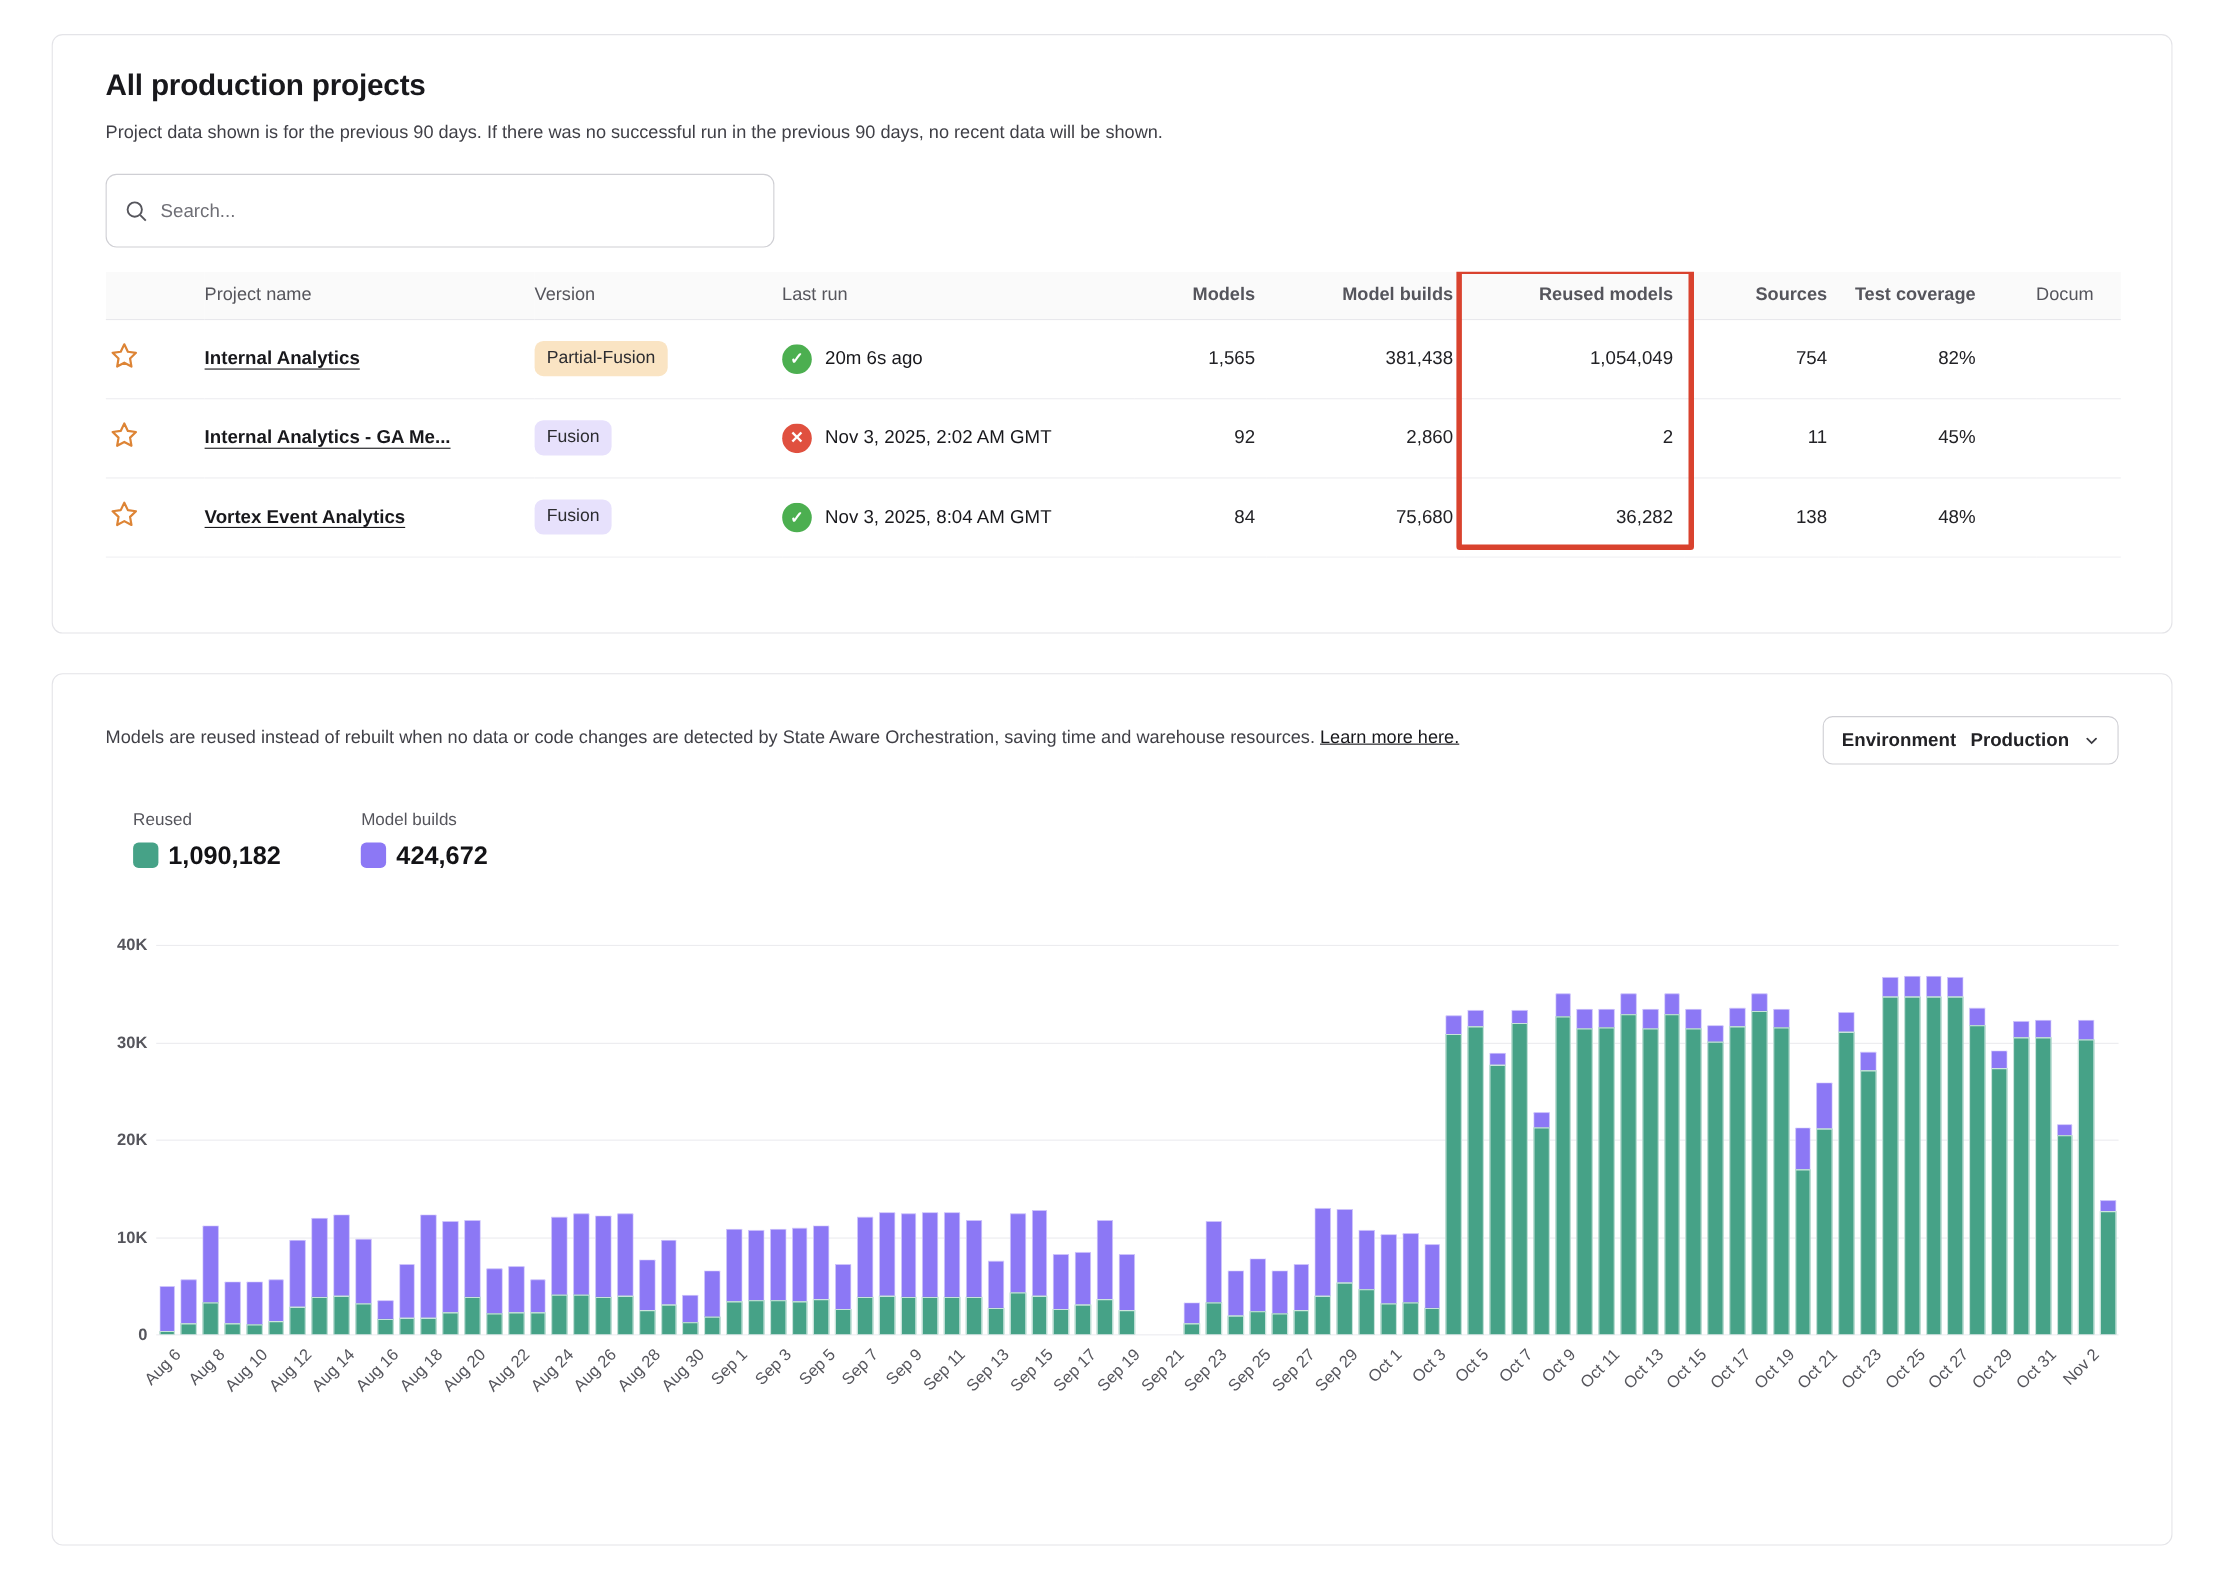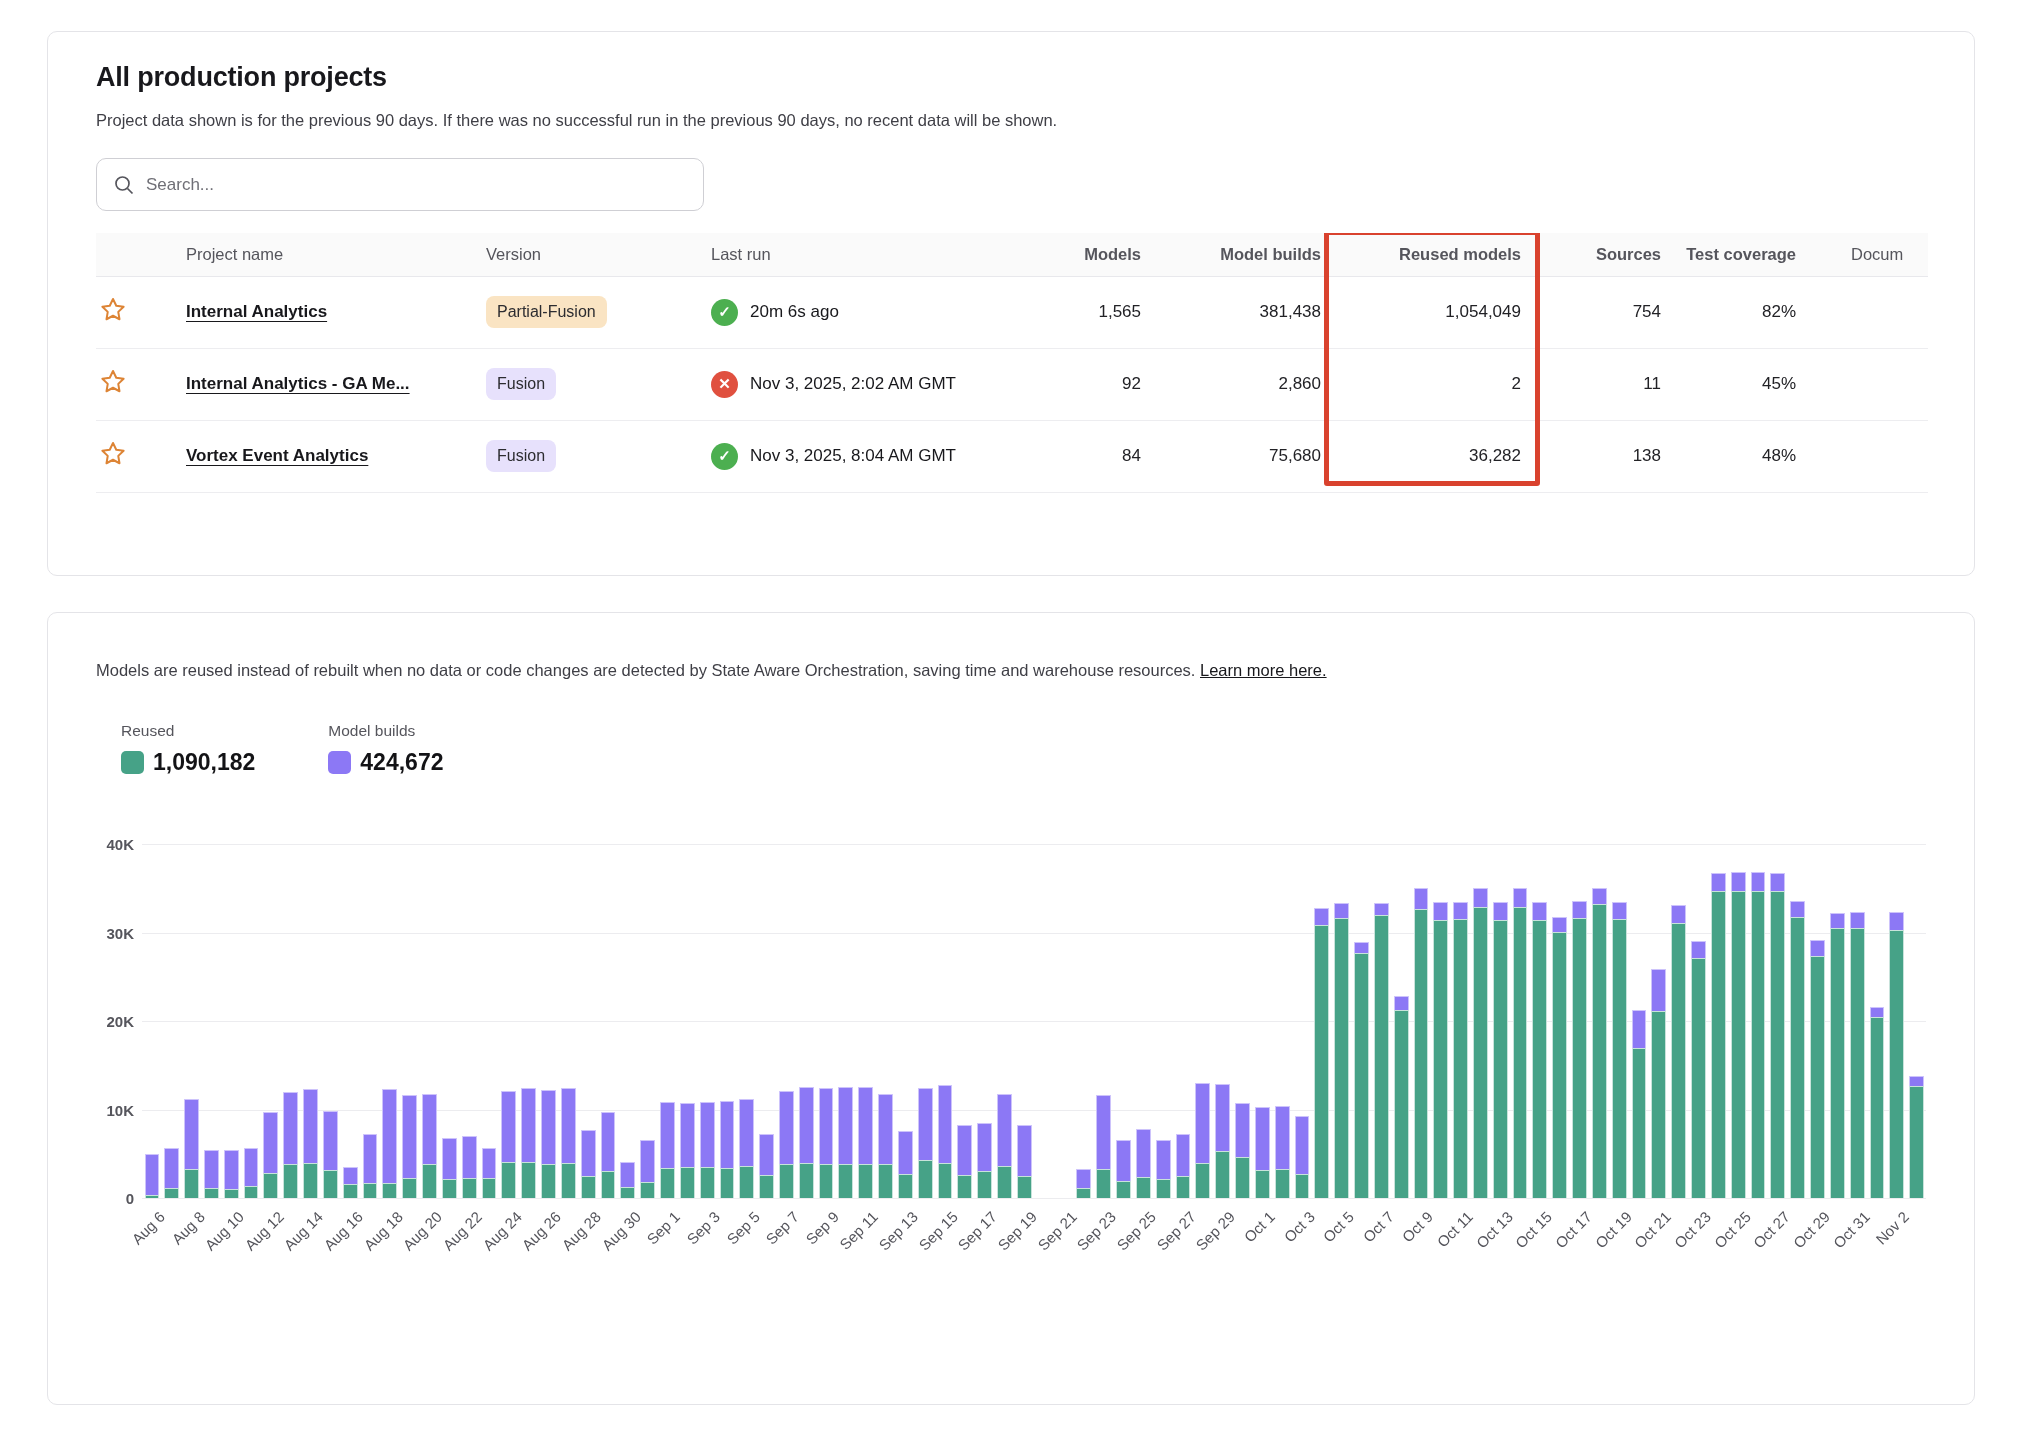--- a/index.html
+++ b/index.html
@@ -6,21 +6,21 @@
   html,body { width: 2022px; background:#ffffff; font-family:"Liberation Sans", sans-serif; color:#18181c; }
   .page { width:2022px; height:1438px; overflow:hidden; background:#fff; }
   .card { width:1928px; margin-left:47px; background:#fff; border:1px solid #e4e4e8; border-radius:10px; }
   .card1 { margin-top:31px; height:545px; padding:30px 48px 0 48px; }
   .card2 { margin-top:36px; height:793px; padding:30px 48px 0 48px; }
   .card-title { font-size:27px; font-weight:700; letter-spacing:-0.2px; color:#18181c; }
   .card-sub { margin-top:18px; font-size:16.5px; color:#3f3f46; }
   .card-sub a { color:#18181c; font-weight:500; }
 
   
-  .search-box { margin-top:28px; width:608px; height:53px; border:1px solid #cfcfd4; border-radius:10px; display:flex; align-items:center; padding:0 16px; gap:11px; background:#fff; }
+  .search-box { margin-top:28px; width:608px; height:67px; border:1px solid #cfcfd4; border-radius:10px; display:flex; align-items:center; padding:0 16px; gap:11px; background:#fff; }
   .search-box input { border:none; outline:none; font-size:17px; flex:1; color:#18181c; font-family:"Liberation Sans",sans-serif; background:transparent; }
   .search-box input::placeholder { color:#6f6f76; }
 
   
   .table-zone { position:relative; margin-top:22px; width:1832px; overflow:hidden; }
   table { border-collapse:collapse; table-layout:fixed; width:1905px; }
   col.c-star{width:90px} col.c-name{width:300px} col.c-ver{width:225px} col.c-run{width:320px}
   col.c-models{width:120px} col.c-builds{width:180px} col.c-reused{width:200px}
   col.c-src{width:140px} col.c-cov{width:180px} col.c-doc{width:150px}
   thead th { background:#fafafa; height:43px; font-size:16.5px; font-weight:400; color:#55555c; text-align:left; border-bottom:1px solid #e8e8ec; padding:0 10px 0 0; white-space:nowrap; }
@@ -174,20 +174,29 @@
       </table>
       <div class="red-box"></div>
     </div>
   </section>
 
   <section class="card card2">
     <div class="c2-head">
       <div>
         <p class="card-sub"><span>Models are reused instead of rebuilt when no data or code changes are detected by State Aware Orchestration, saving time and warehouse resources. </span><a href="#">Learn more here.</a></p>
       </div>
+      <div class="env-select">
+        <span>Environment</span>
+        <span>Production</span>
+        <span style="display:flex">
+          <svg width="15" height="15" viewBox="0 0 15 15" fill="none" stroke="#3a3a40" stroke-width="1.6" stroke-linecap="round">
+              <polyline points="3.5,5.5 7.5,9.5 11.5,5.5"></polyline>
+            </svg>
+        </span>
+      </div>
     </div>
 
     <div class="legend">
       <div>
         <div class="legend-label">Reused</div>
         <div class="legend-val">
           <span class="swatch" style="background:#46a287"></span>
           <span class="legend-num">1,090,182</span>
         </div>
       </div>

